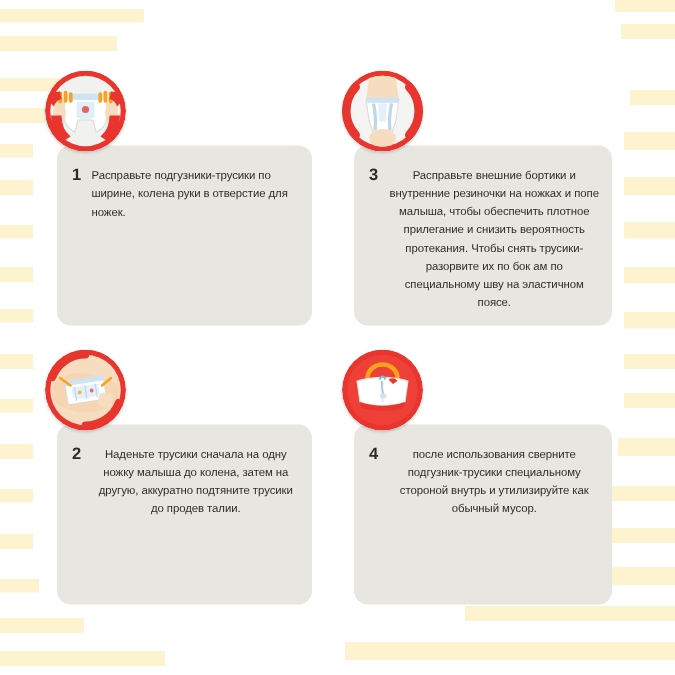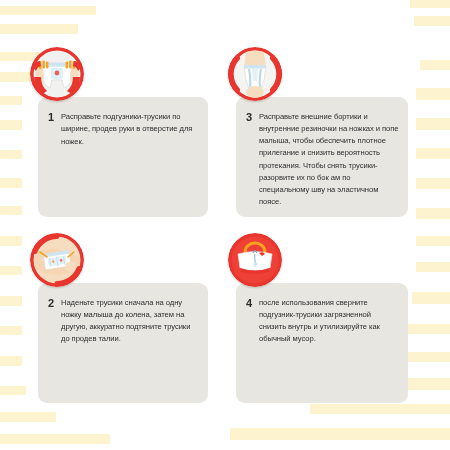--- a/index.html
+++ b/index.html
@@ -64,21 +64,21 @@
   }
 
   .step-text {
     font-size: 7.6px;
     line-height: 1.62;
     color: #2d2d2d;
     font-family: "Liberation Sans", sans-serif;
     letter-spacing: -0.05px;
     flex: 1 1 auto;
   }
-  .step-text.tight { line-height: 1.6; }
+  .step-text.tight { line-height: 1.6; text-align: center; }
 
   
   .icon-badge {
     position: absolute;
     width: 54px;
     height: 54px;
     border-radius: 50%;
     overflow: hidden;
     box-shadow: 0 1px 2px rgba(0,0,0,0.18);
   }
@@ -132,42 +132,42 @@
       <div class="stripe right" style="top: 324px; height: 10px; width: 44px; background: rgb(253, 244, 207);"></div>
       <div class="stripe right" style="top: 352px; height: 10px; width: 60px; background: rgb(253, 244, 207);"></div>
       <div class="stripe right" style="top: 378px; height: 12px; width: 92px; background: rgb(253, 244, 207);"></div>
       <div class="stripe right" style="top: 404px; height: 10px; width: 140px; background: rgb(253, 244, 207);"></div>
       <div class="stripe right" style="top: 428px; height: 12px; width: 220px; background: rgb(253, 244, 207);"></div>
     </div>
 
   <div class="card" id="card-1">
     <div class="card-body">
       <div class="step-num">1</div>
-      <div class="step-text">Расправьте подгузники-трусики по ширине, продев руки в отверстие для ножек.</div>
+      <div class="step-text">Расправьте подгузники-трусики по ширине, колена руки в отверстие для ножек.</div>
     </div>
   </div>
 
   <div class="card" id="card-2">
     <div class="card-body">
       <div class="step-num">2</div>
       <div class="step-text tight">Наденьте трусики сначала на одну ножку малыша до колена, затем на другую, аккуратно подтяните трусики до продев талии.</div>
     </div>
   </div>
 
   <div class="card" id="card-3">
     <div class="card-body">
       <div class="step-num">3</div>
       <div class="step-text tight">Расправьте внешние бортики и внутренние резиночки на ножках и попе малыша, чтобы обеспечить плотное прилегание и снизить вероятность протекания. Чтобы снять трусики-разорвите их по бок ам по специальному шву на эластичном поясе.</div>
     </div>
   </div>
 
   <div class="card" id="card-4">
     <div class="card-body">
       <div class="step-num">4</div>
-      <div class="step-text tight">после использования сверните подгузник-трусики загрязненной снизить внутрь и утилизируйте как обычный мусор.</div>
+      <div class="step-text tight">после использования сверните подгузник-трусики специальному стороной внутрь и утилизируйте как обычный мусор.</div>
     </div>
   </div>
 
   <div class="icon-badge" id="badge-1">
     <svg viewBox="0 0 54 54">
       <circle cx="27" cy="27" r="27" fill="#e8352e"></circle>
       <circle cx="27" cy="27" r="23.5" fill="#f1f1ef"></circle>
 
       <path d="M13 17 H41 V31 Q41 38 34 41 L32 33 H22 L20 41 Q13 38 13 31 Z" fill="#ffffff" stroke="#d9d9d9" stroke-width="0.7"></path>
 

